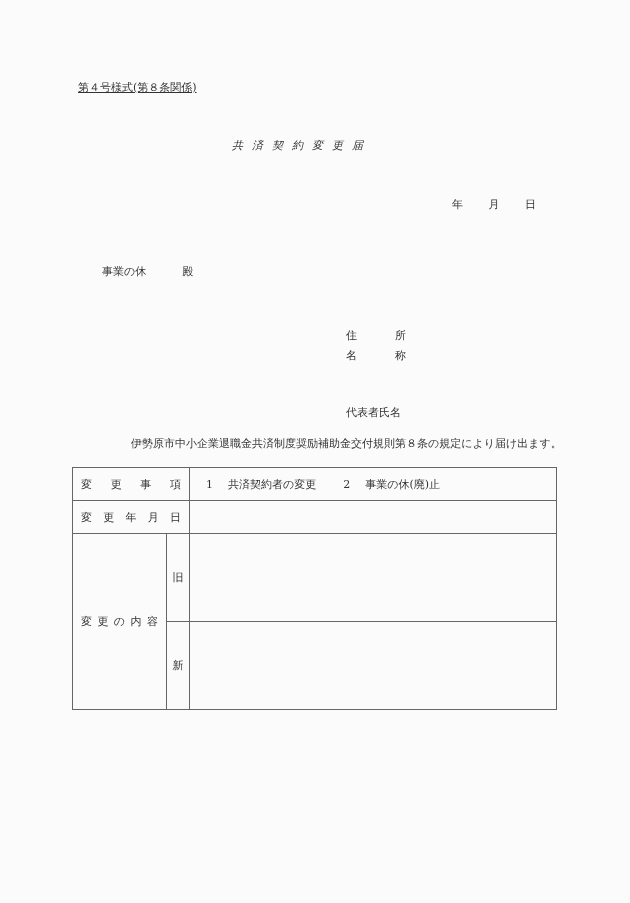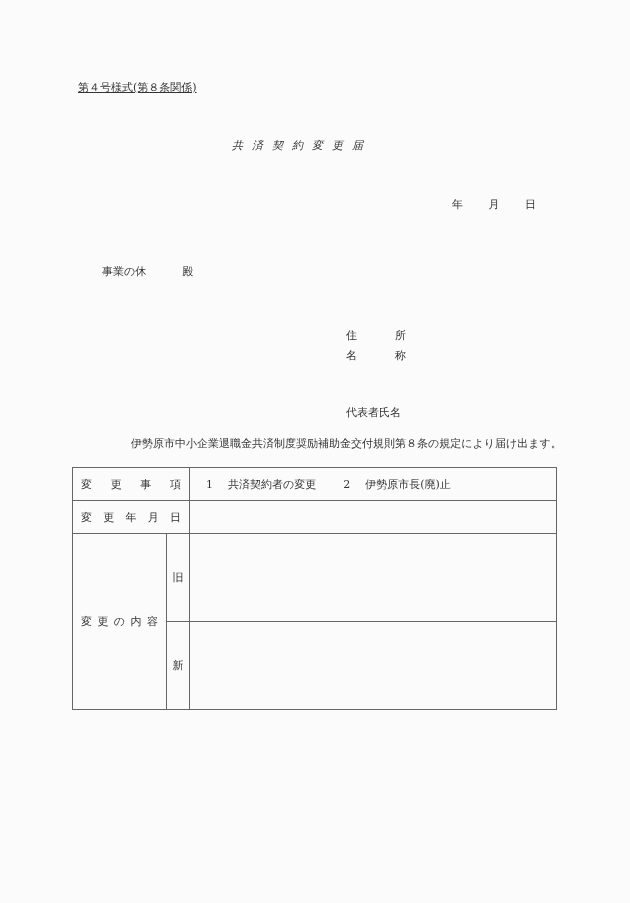--- a/index.html
+++ b/index.html
@@ -98,21 +98,21 @@
         <span>項</span>
       </div>
     </td>
     <td class="opts">
       <span>1</span>
       <span style="display:inline-block;width:8px"></span>
       <span>共済契約者の変更</span>
       <span class="gap"></span>
       <span>2</span>
       <span style="display:inline-block;width:8px"></span>
-      <span>伊勢原市長(廃)止</span>
+      <span>事業の休(廃)止</span>
     </td>
   </tr>
   <tr class="row-h">
     <td colspan="2" class="hdr">
       <div class="spread">
         <span>変</span>
         <span>更</span>
         <span>年</span>
         <span>月</span>
         <span>日</span>

